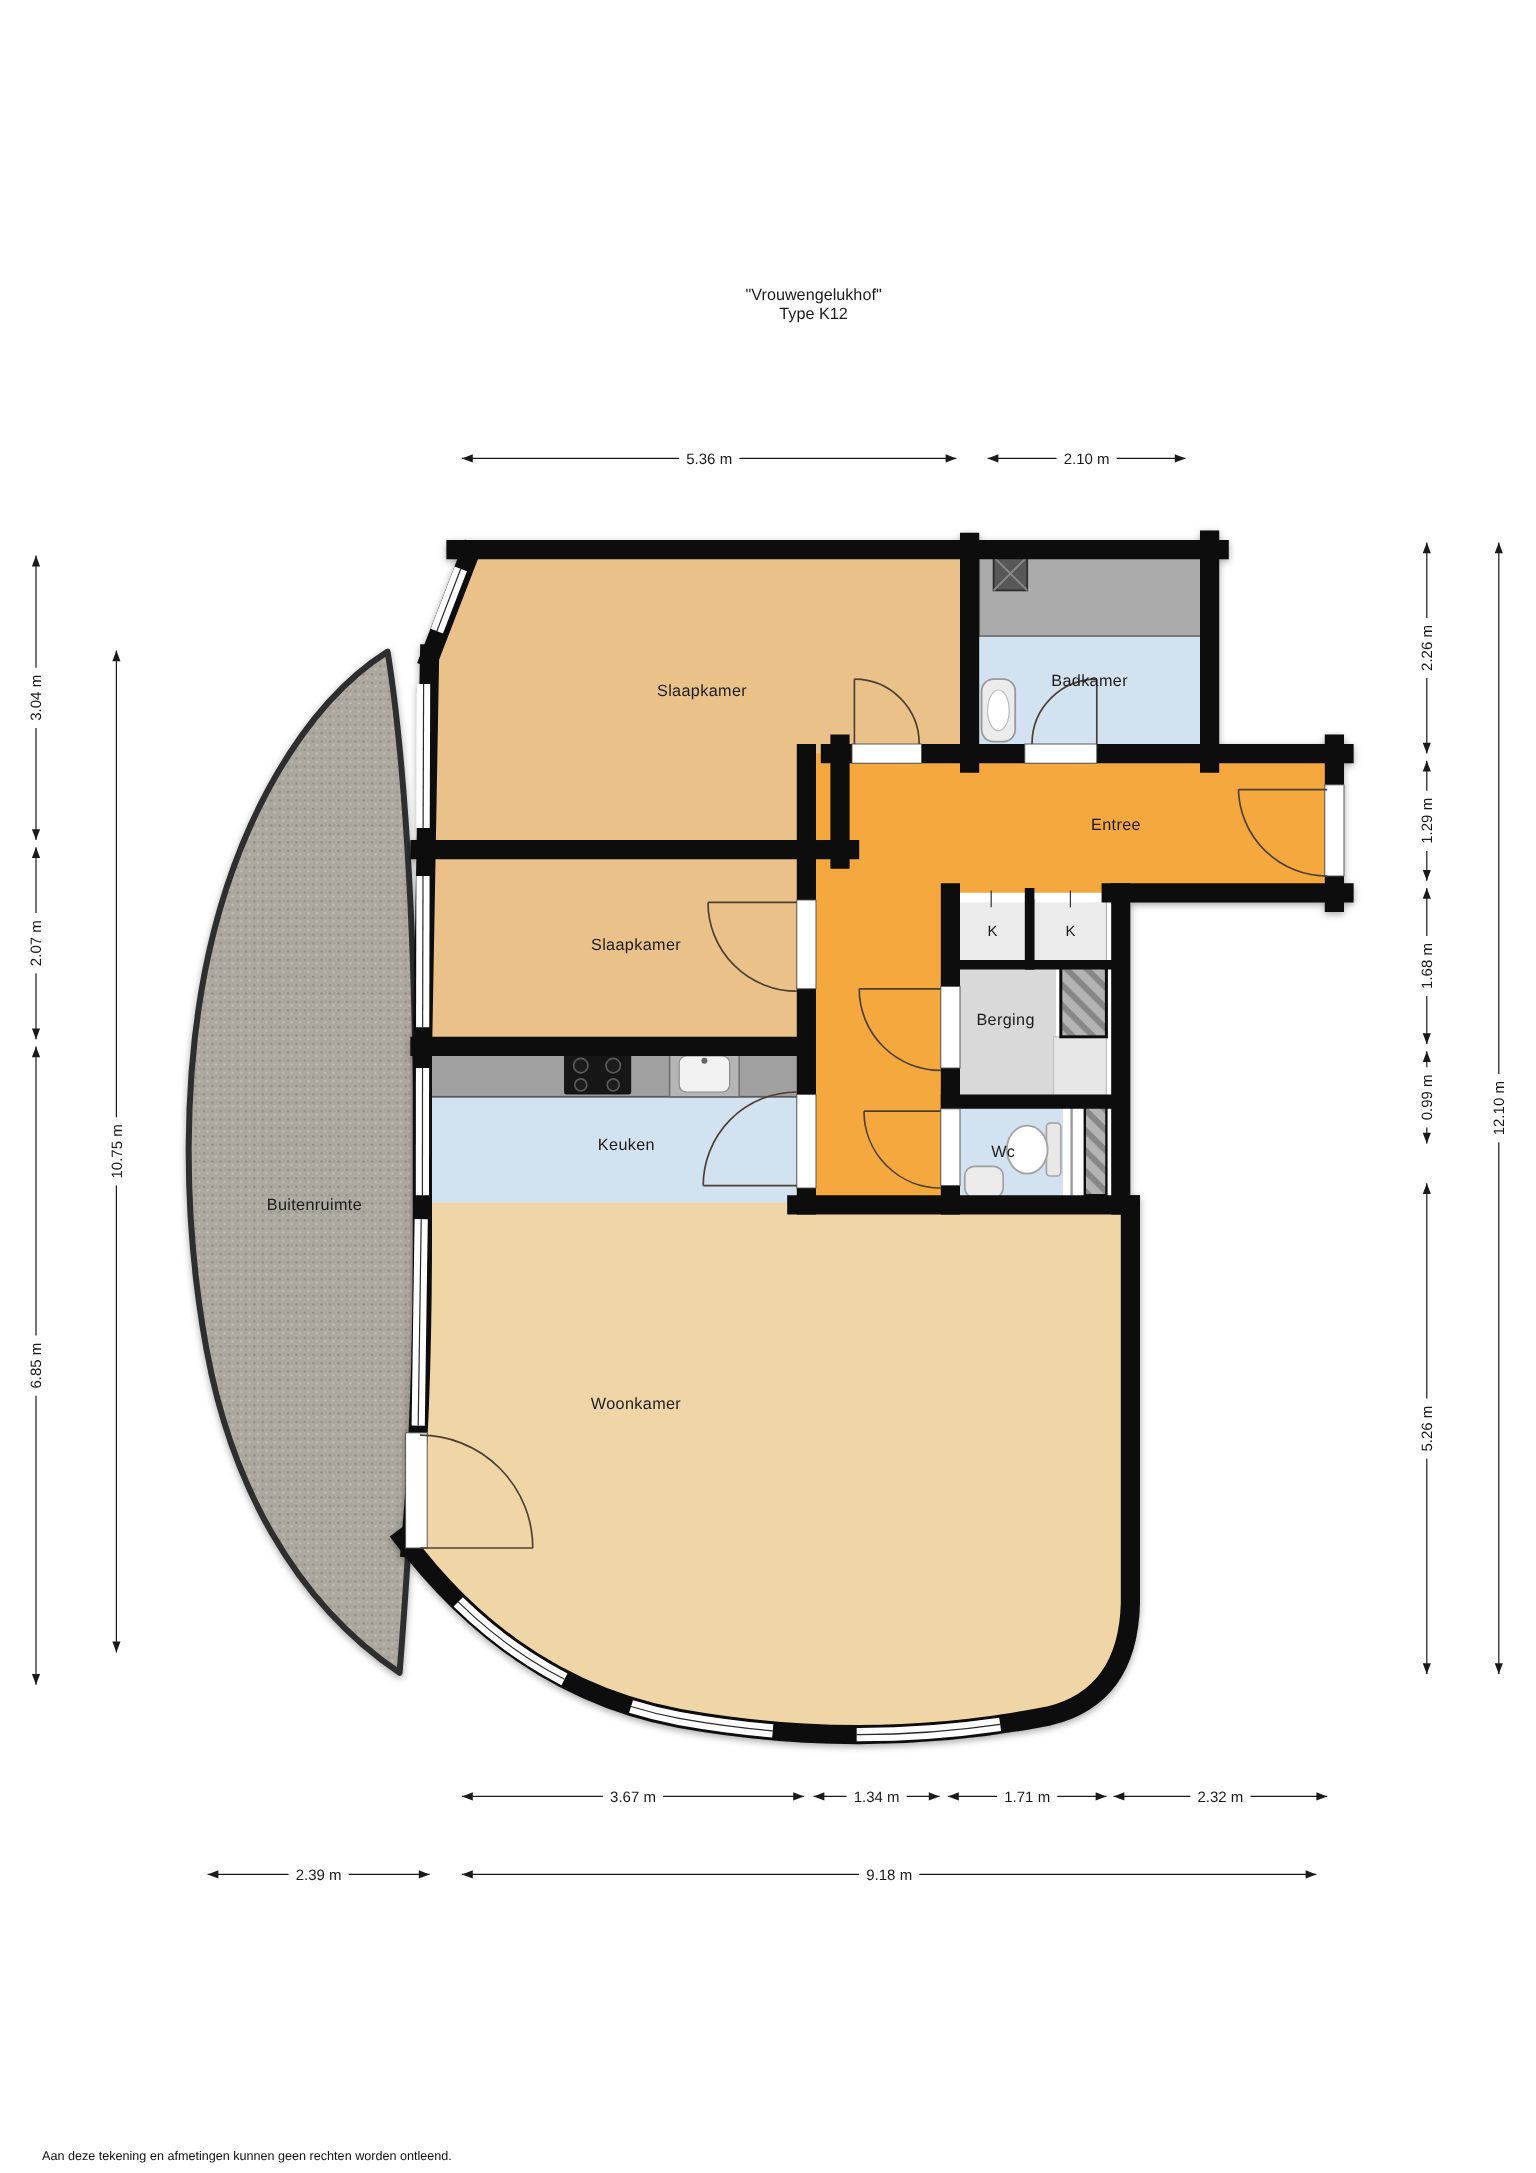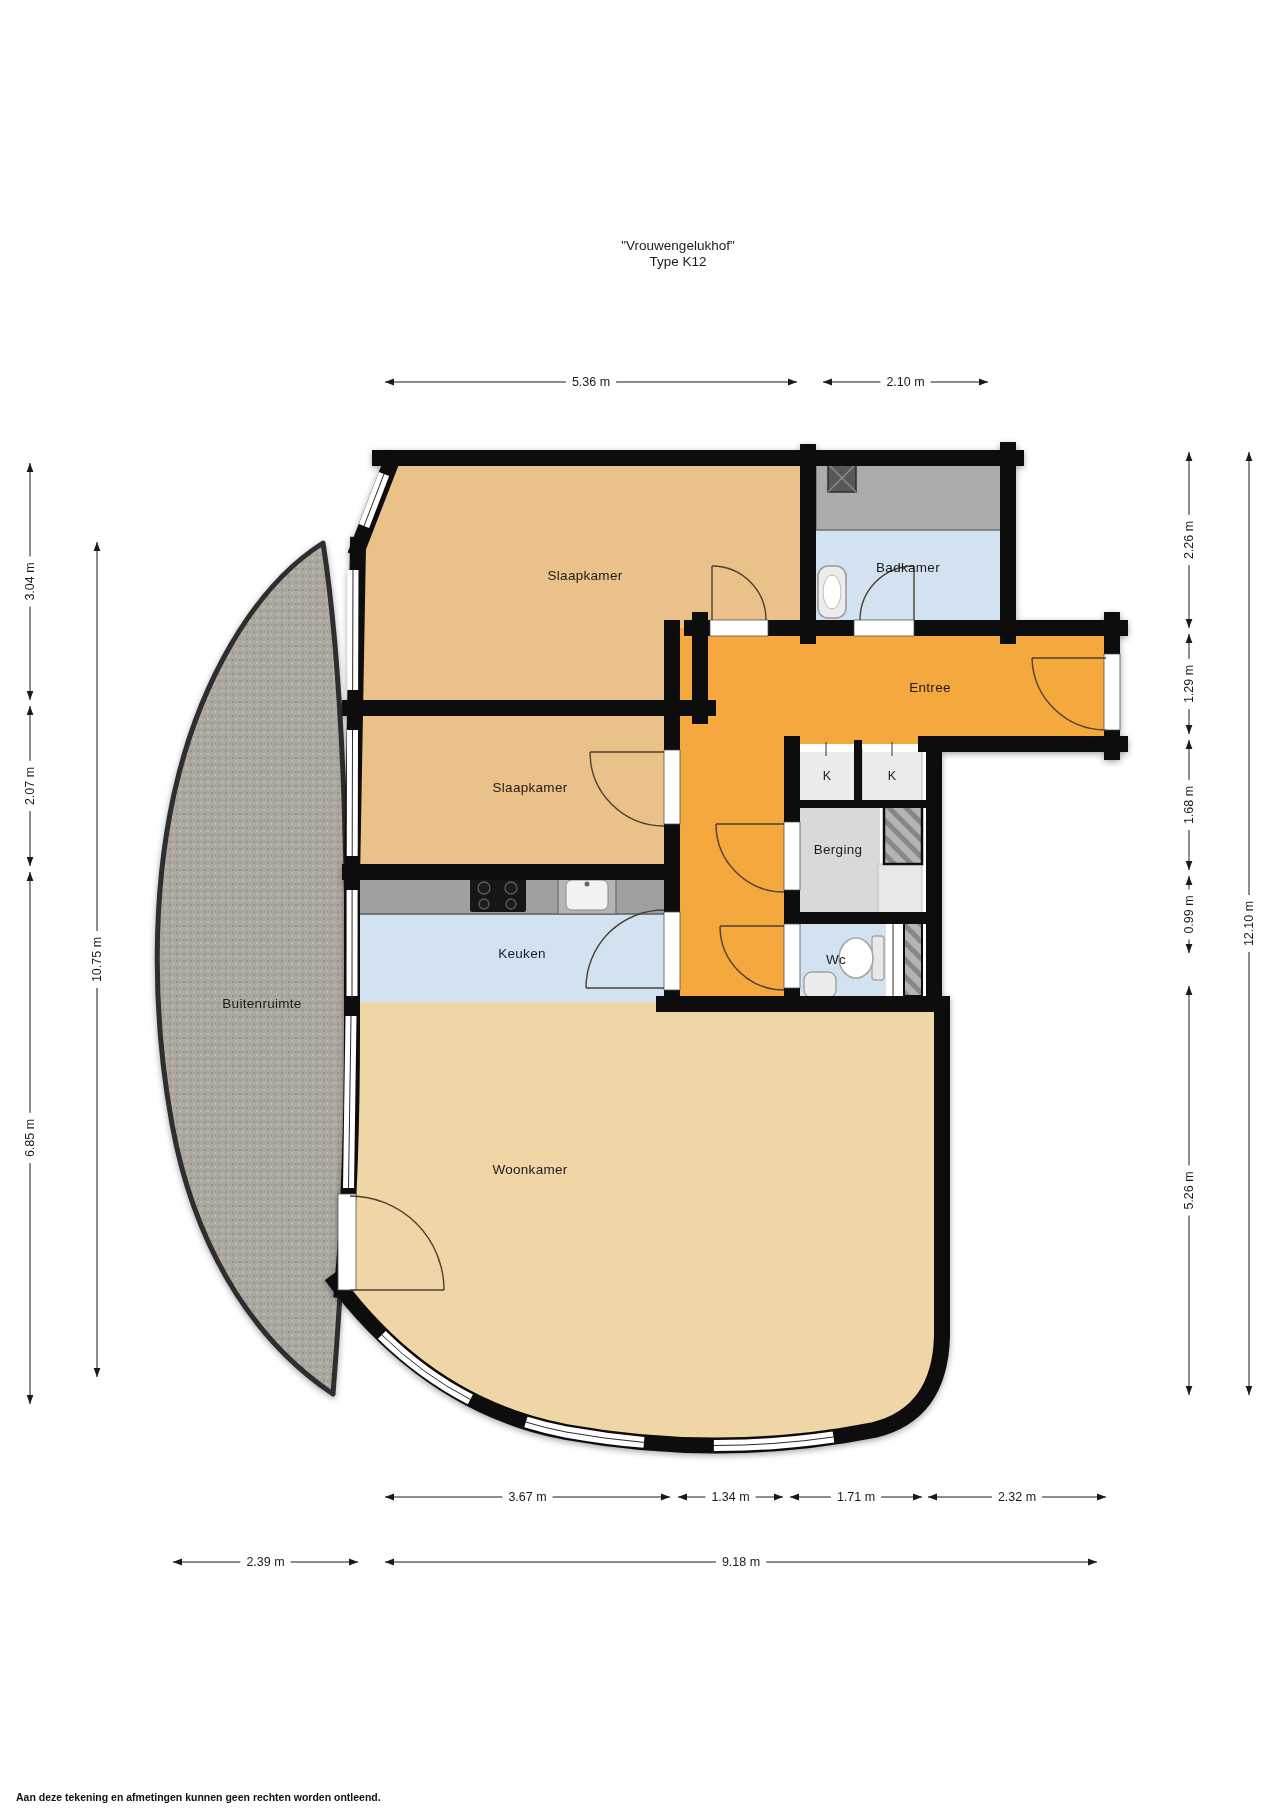--- a/index.html
+++ b/index.html
@@ -16,21 +16,21 @@
   .wall-thin{stroke:var(--wall_black,#0b0b0b);fill:none;stroke-linecap:square;}
   .room-tan{fill:var(--room_tan,#eac189);}
   .room-tan-light{fill:var(--room_tan_light,#f0d5a6);}
   .wet-blue{fill:var(--wet_blue,#d3e2f0);}
   .orange{fill:var(--hall_orange,#f5a83d);}
   .storage{fill:var(--storage_gray,#d9d9d9);}
   .door{fill:none;stroke:#4d4032;stroke-width:1.4;}
   .open-gap{fill:#fff;stroke:#555;stroke-width:.8;}
   .winband{stroke:#fff;stroke-width:11;fill:none;}
   .winline{stroke:#2a2a2a;stroke-width:1;fill:none;}
-  .footer{position:absolute;left:16px;top:1791px;font-size:10.5px;font-weight:bold;color:#111;}
+  .footer{position:absolute;left:35px;top:1791px;font-size:10.5px;font-weight:normal;color:#111;}
 </style>
 </head>
 <body>
 
 <div class="page">
 <svg width="1280" height="1811" viewBox="0 0 1280 1811">
   <defs>
     <pattern id="speck" width="7" height="7" patternUnits="userSpaceOnUse">
       <rect width="7" height="7" fill="#ada89f"></rect>
       <circle cx="2" cy="2" r="1" fill="#918c83"></circle>

